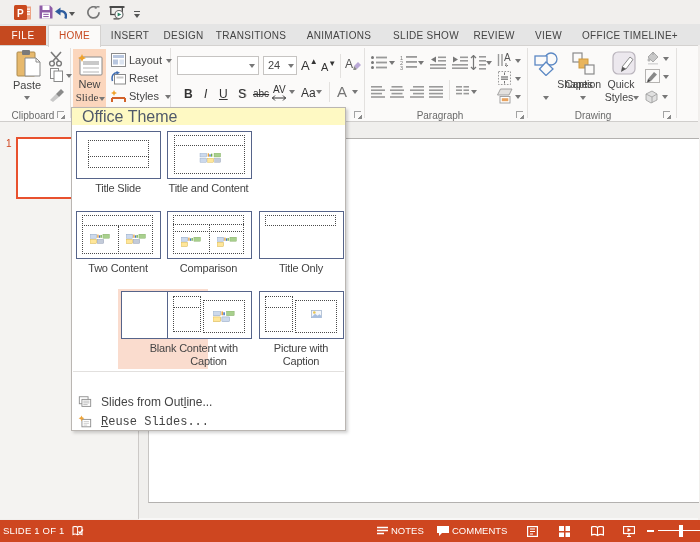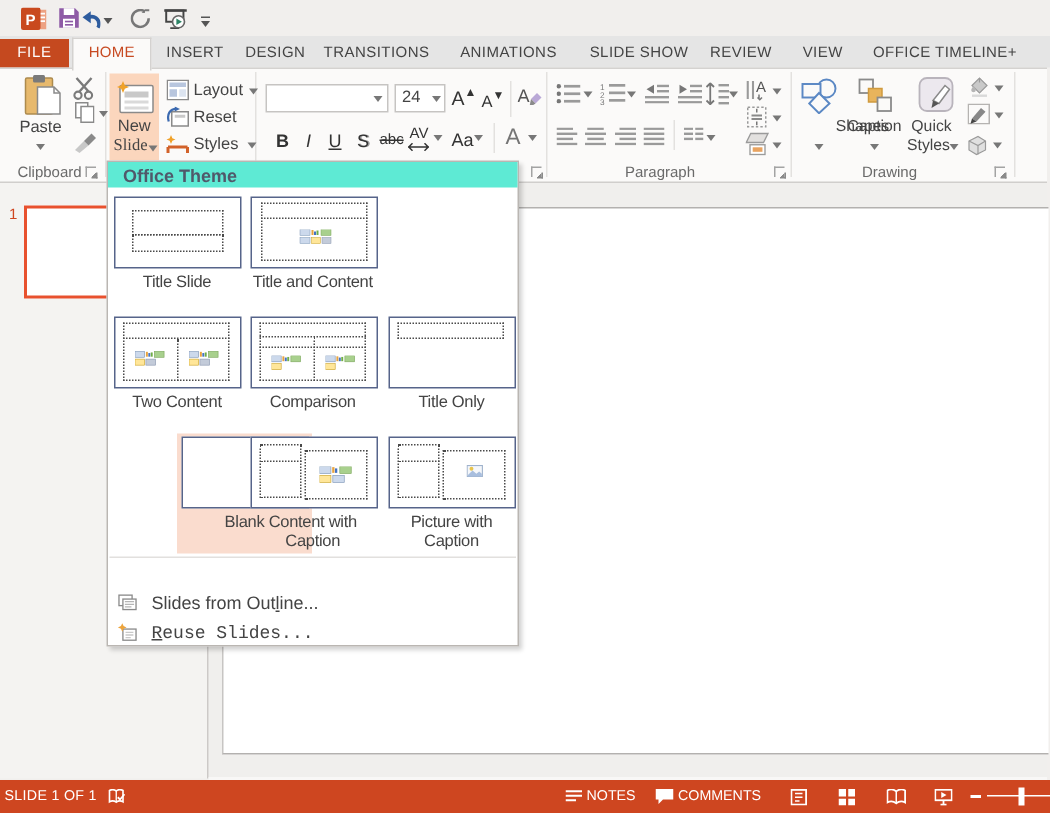--- a/index.html
+++ b/index.html
@@ -35,21 +35,21 @@
 #thumb1num { position:absolute; left:6px; top:16px; font-size:10px; color:#cf451f; }
 #slide { position:absolute; left:148px; top:16px; width:551px; height:365px; background:#fff; border-top:1px solid #b3b1af; border-left:1px solid #c7c5c3; border-bottom:1px solid #b3b1af; }
 #belowline { position:absolute; left:139px; top:396px; width:559px; height:2px; background:#f8f7f6; }
 
 
 #statusbar { position:absolute; left:0; top:520px; width:700px; height:22px; background:#ce4620; color:#fff; font-size:9.5px; }
 #statusbar .st { position:absolute; top:0; height:22px; line-height:22px; letter-spacing:0.2px; }
 
 
 #dropdown { position:absolute; left:71px; top:107px; width:275px; height:324px; background:#fff; border:1px solid #bab6b2; box-shadow:2px 2px 3px rgba(0,0,0,0.18); z-index:20; }
-#ddheader { position:absolute; left:0; top:0; width:273px; height:17px; background:#5eead4; font-size:12px; font-weight:bold; color:#50596a; line-height:18px; padding-left:10px; }
+#ddheader { position:absolute; left:0; top:0; width:273px; height:17px; background:#fef9c3; font-size:16px; font-weight:normal; color:#50596a; line-height:18px; padding-left:10px; }
 .cell { position:absolute; width:90px; height:80px; }
 .cellsel { background:#fadcce; }
 .lthumb { position:absolute; left:3px; top:2px; width:85px; height:48px; background:#fff; border:1px solid #56648a; }
 .llabel { position:absolute; left:-6px; top:53px; width:102px; text-align:center; font-size:11px; color:#444; line-height:13px; white-space:nowrap; letter-spacing:-0.2px; }
 .dash { position:absolute; border:1px dotted #4a4a4a; }
 .menuitem { position:absolute; left:0; width:273px; height:20px; font-size:12px; color:#444; }
 .menuitem .mtext { position:absolute; left:29px; top:3px; }
 .micon { position:absolute; left:6px; top:3px; width:14px; height:14px; }
 #ddsep { position:absolute; left:1px; top:263px; width:271px; height:1px; background:#e2e0de; }
 u.ak { text-decoration:underline; }

